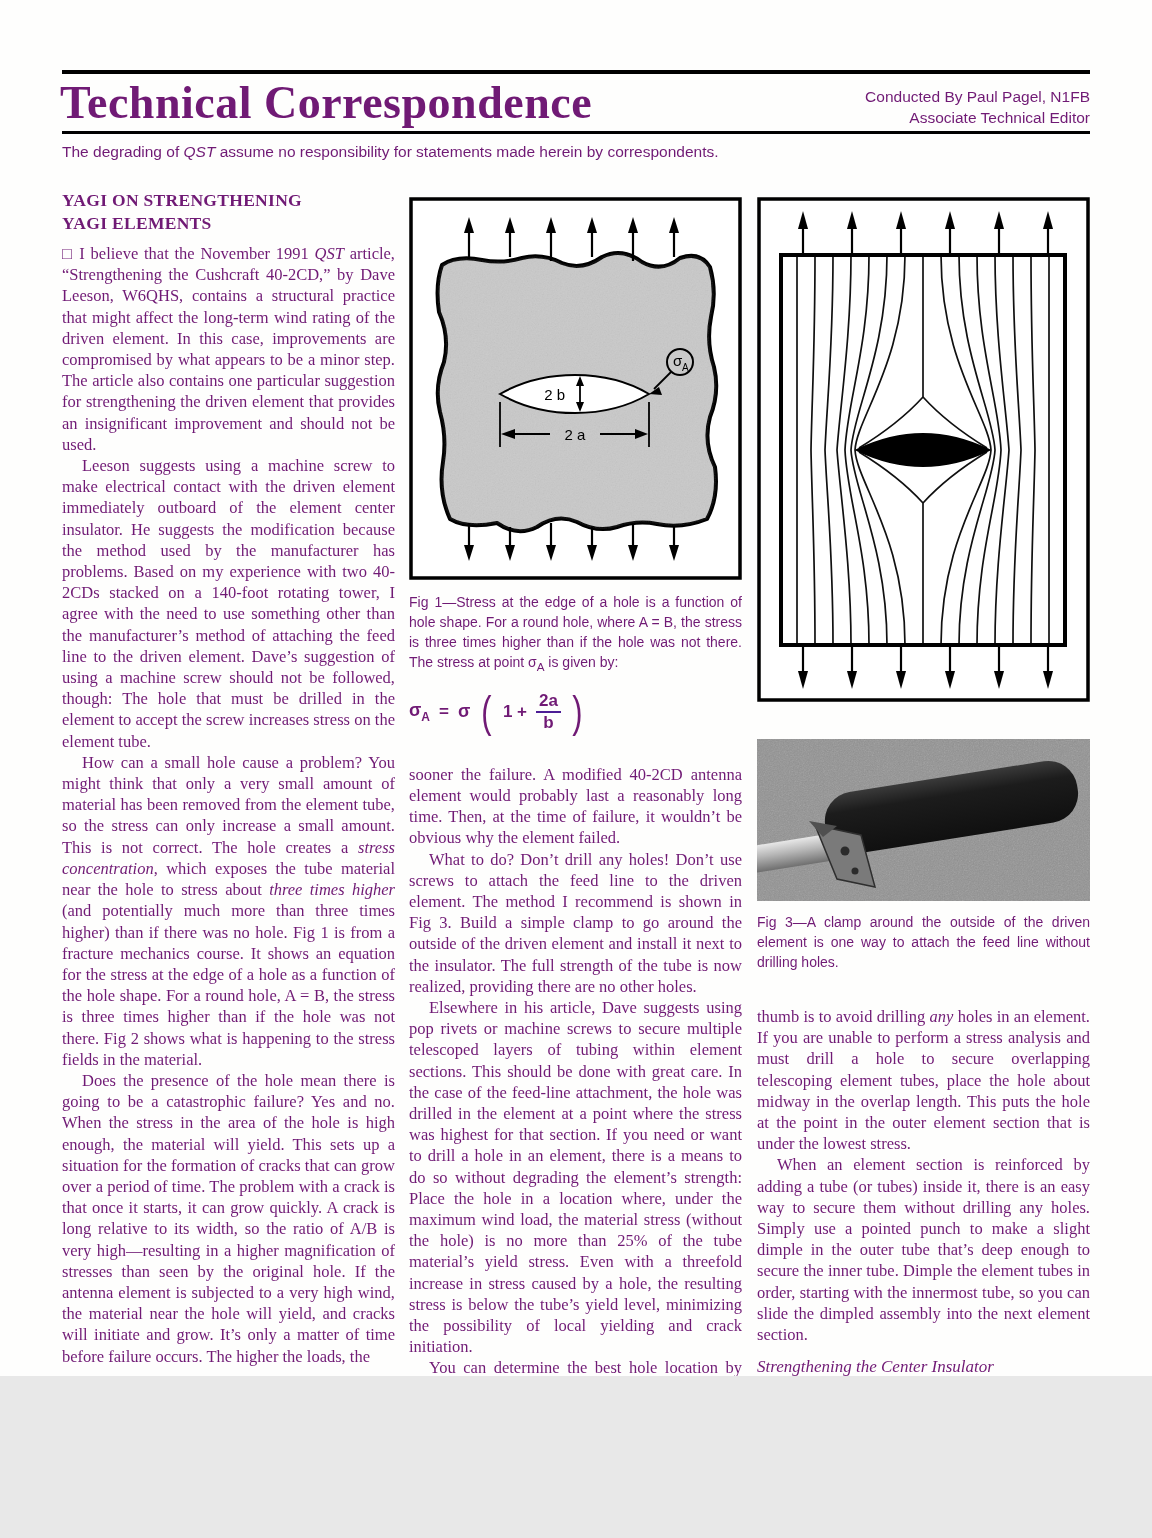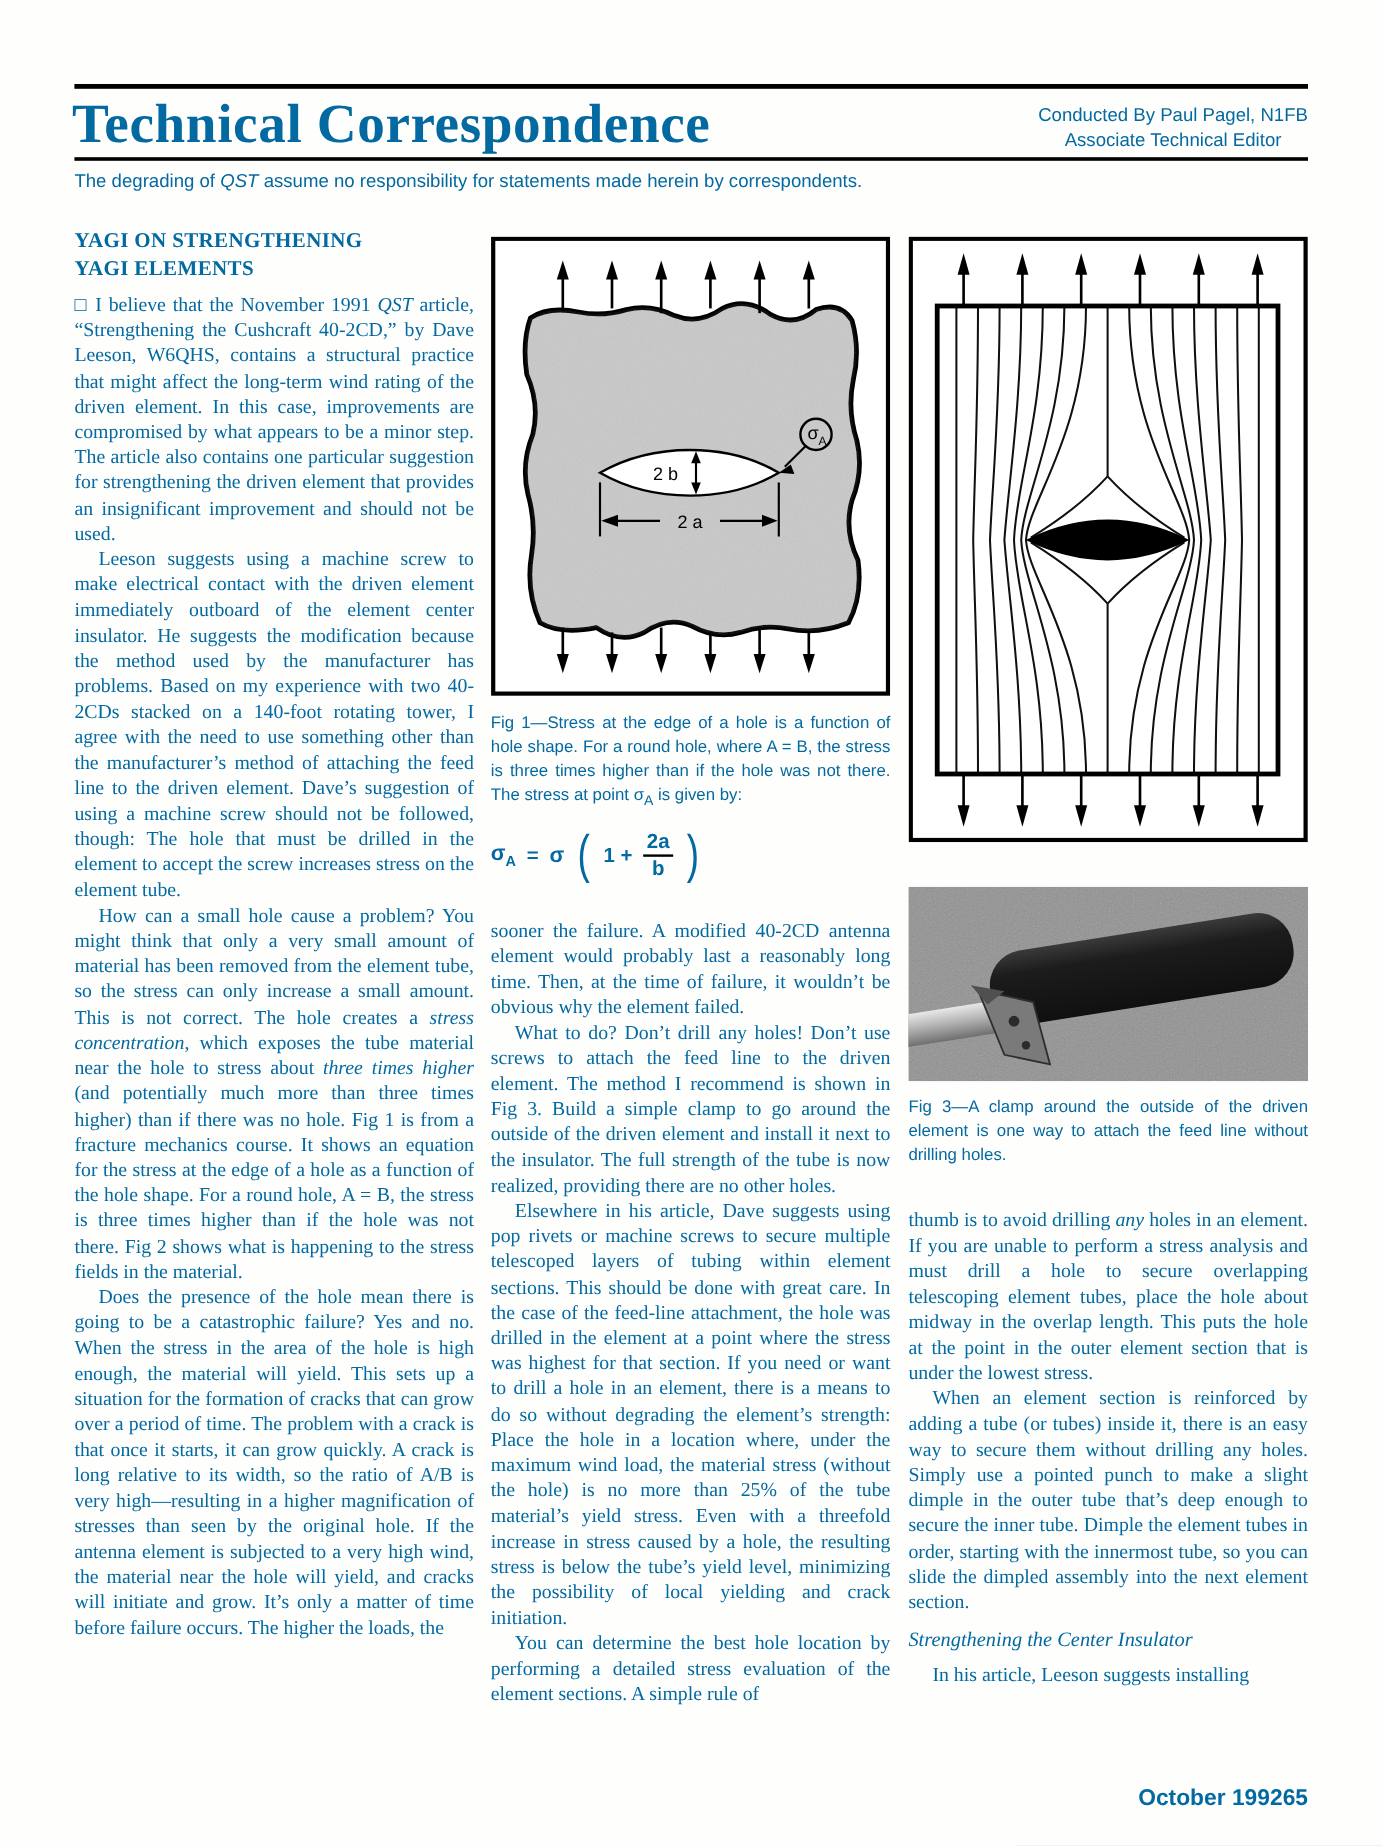--- a/index.html
+++ b/index.html
@@ -1,23 +1,23 @@
 <!DOCTYPE html>
 <html><head>
 <meta charset="utf-8">
 <style>
   html,body{margin:0;padding:0;background:#e8e8e8;}
-  .page{position:relative;width:1152px;height:1538px;background:#fefefd;overflow:hidden;
-        font-family:"Liberation Serif",serif;color:#0369a1;margin:0 auto;}
+  .page{position:relative;width:1152px;height:1376px;background:#fefefd;overflow:hidden;
+        font-family:"Liberation Serif",serif;color:#701a75;margin:0 auto;}
   .rule{position:absolute;background:#000;}
   .rule-top{left:62px;top:70px;width:1028px;height:4px;}
   .rule-mid{left:62px;top:131px;width:1028px;height:3px;}
   .title{position:absolute;left:60px;top:76px;margin:0;font-size:46px;font-weight:700;
          letter-spacing:.5px;font-family:"Liberation Serif",serif;white-space:nowrap;}
-  .header-right{position:absolute;right:62px;top:86px;text-align:center;
+  .header-right{position:absolute;right:62px;top:86px;text-align:right;
                 font-family:"Liberation Sans",sans-serif;font-size:15.5px;line-height:21px;}
   .disclaimer{position:absolute;left:62px;top:143px;margin:0;
               font-family:"Liberation Sans",sans-serif;font-size:15.5px;}
   .col{position:absolute;top:187px;width:333px;}
   .col1{left:62px;} .col2{left:409px;} .col3{left:757px;}
   .headline{font-size:17.5px;font-weight:700;line-height:23px;margin:2px 0 8px;letter-spacing:.3px;}
   .body{font-size:16.5px;line-height:21.2px;text-align:justify;margin:0;}
   .ind{text-indent:20px;}
   .subhead{font-style:italic;font-weight:400;font-size:17px;line-height:22px;margin:11px 0 7px;}
   figure{margin:0;}
@@ -26,21 +26,21 @@
           text-align:justify;margin:0;}
   .cap1{margin-top:12px;}
   .cap2{margin-top:12px;}
   .cap3{margin-top:11px;}
   .equation{margin-top:10px;height:50px;display:flex;align-items:center;gap:9px;
             font-family:"Liberation Sans",sans-serif;font-size:17px;font-weight:700;}
   .equation sub{font-size:12px;}
   .eq-sig{font-size:18px;}
   .paren{font-size:44px;font-weight:400;line-height:.9;display:inline-block;transform:scaleX(.7);}
   .frac{display:inline-flex;flex-direction:column;align-items:center;line-height:1.15;}
-  .frac .num{border-bottom:2px solid #000000;padding:0 3px 1px;}
+  .frac .num{border-bottom:2px solid #4c1d95;padding:0 3px 1px;}
   .coltext2{margin-top:27px;}
   .fig2{margin-top:10px;display:block;}
   .photo{margin-top:37px;display:block;}
   .coltext3{margin-top:34px;}
   .footer{position:absolute;top:1488px;left:757px;width:333px;display:flex;
           justify-content:flex-end;align-items:baseline;
           font-family:"Liberation Sans",sans-serif;font-weight:700;font-size:19px;}
   .figlabel{font-family:"Liberation Sans",sans-serif;font-size:15px;fill:#000;}
   .figlabel-sm{font-family:"Liberation Sans",sans-serif;font-size:10px;fill:#000;}
   .fline{stroke:#101010;stroke-width:1.7;fill:none;}

